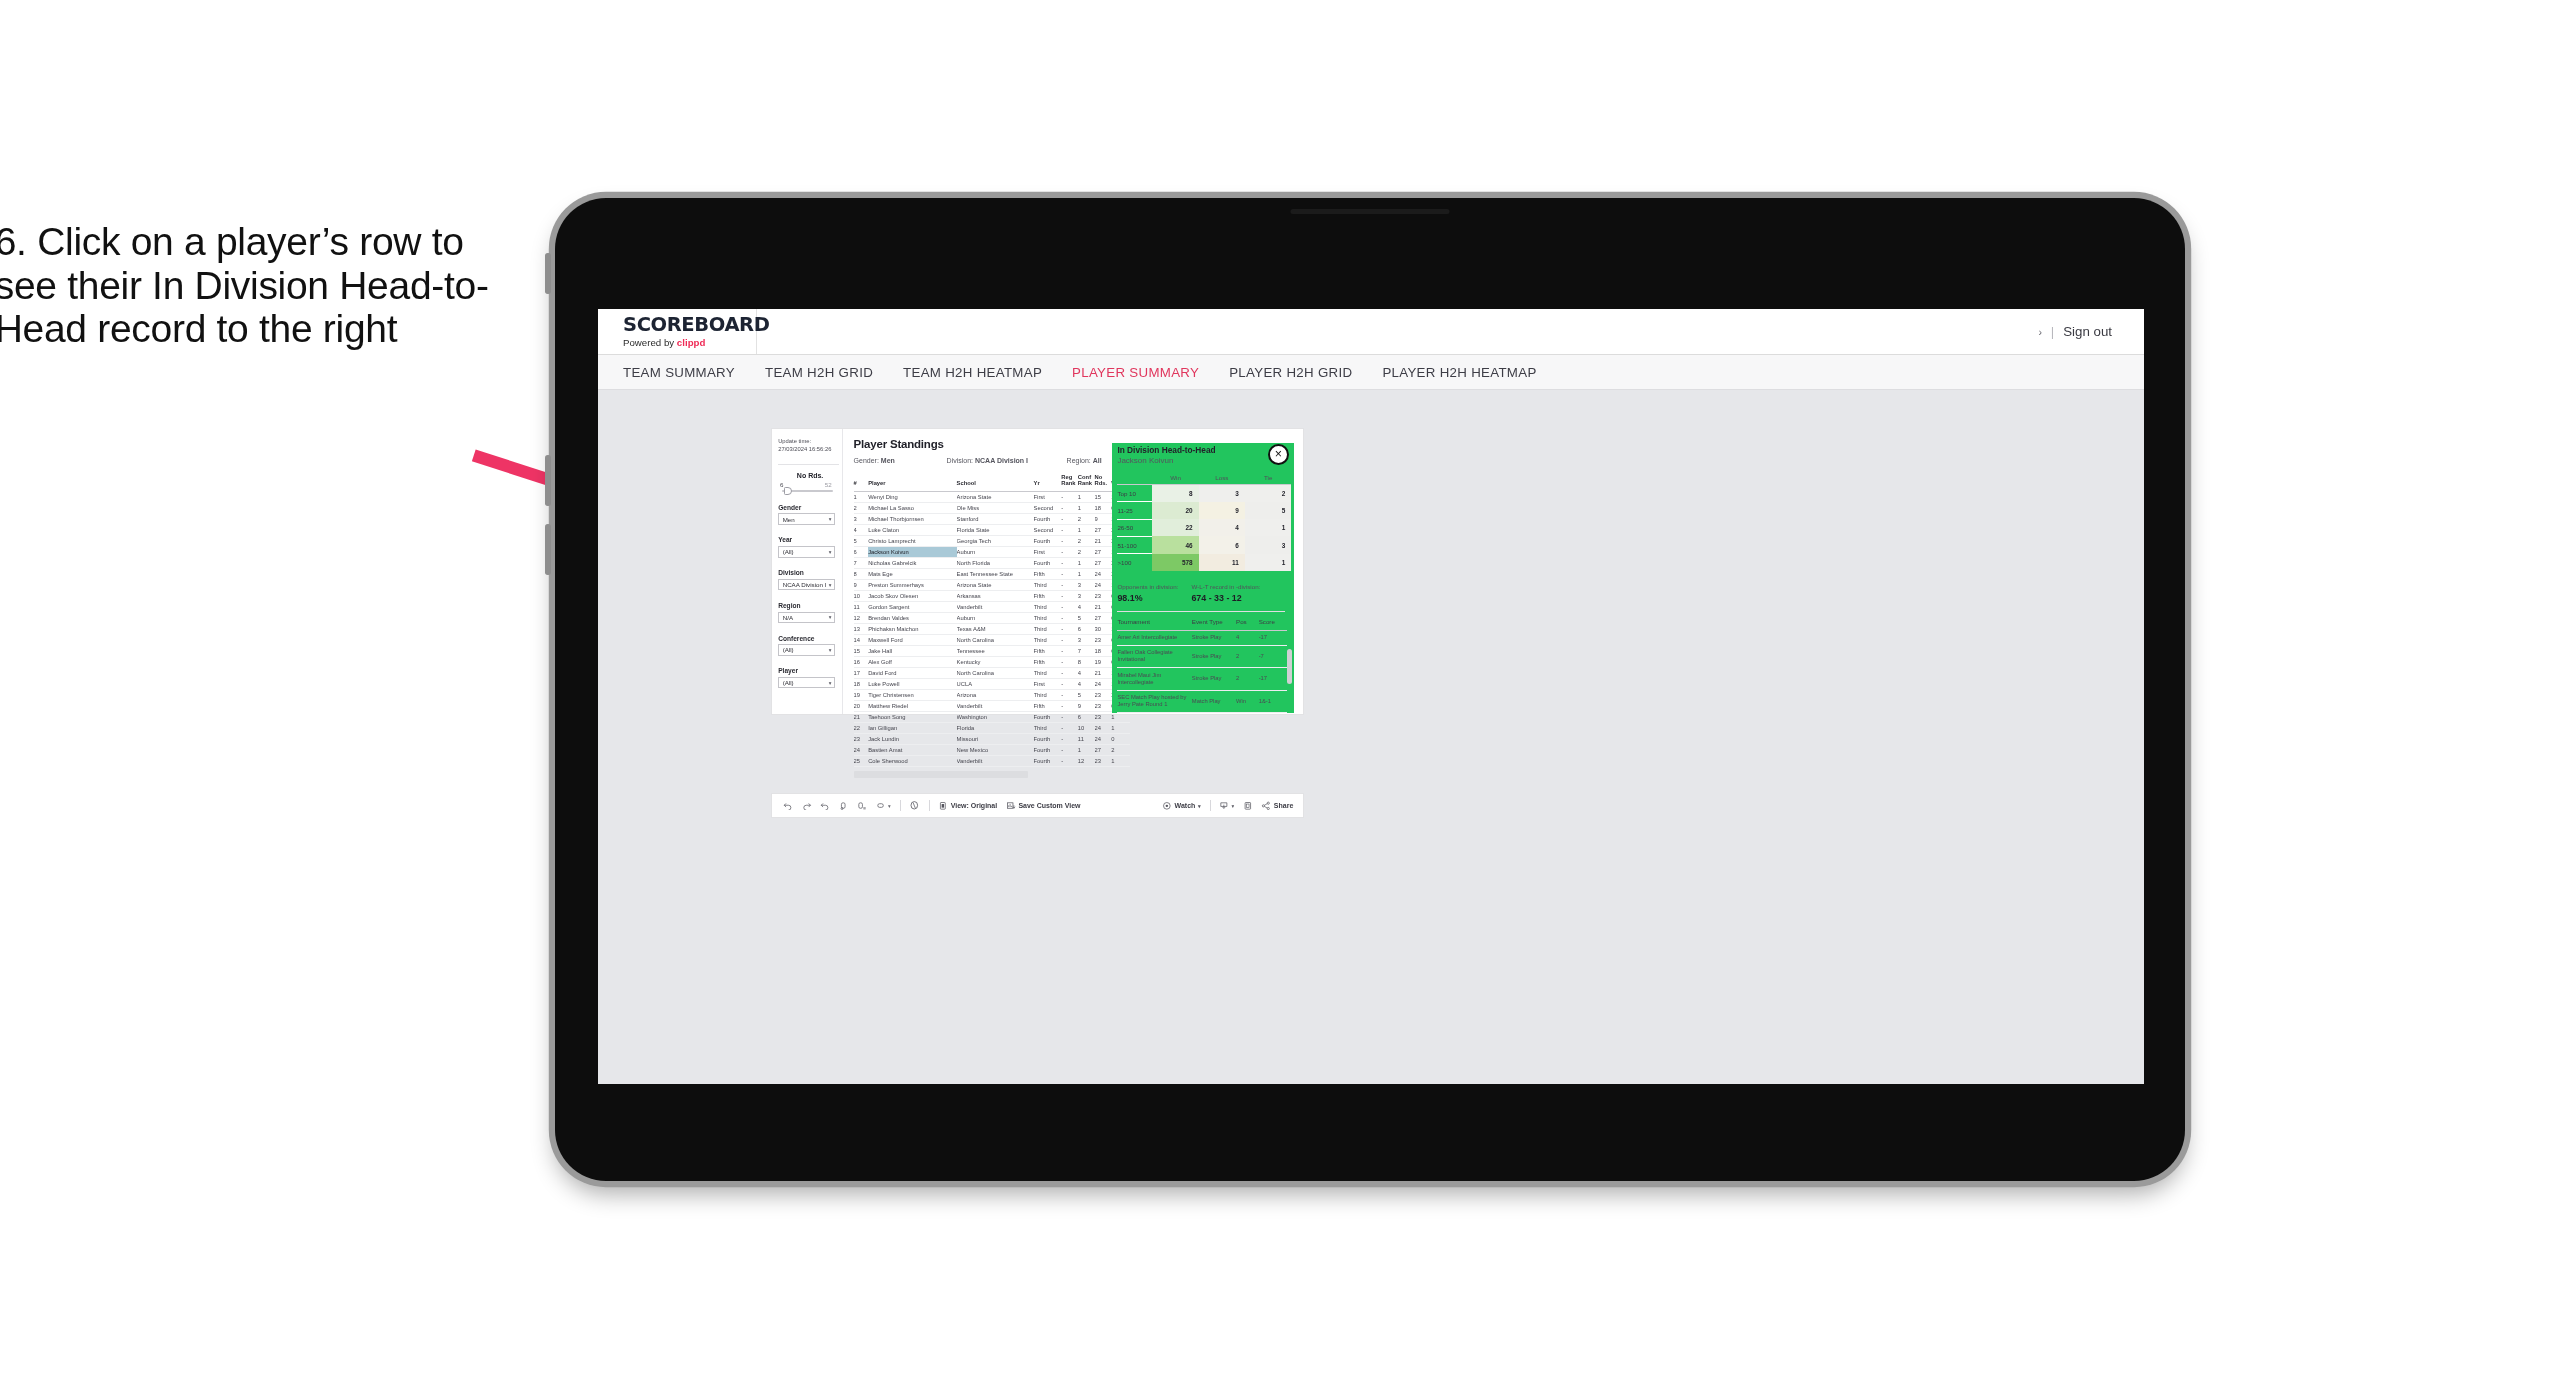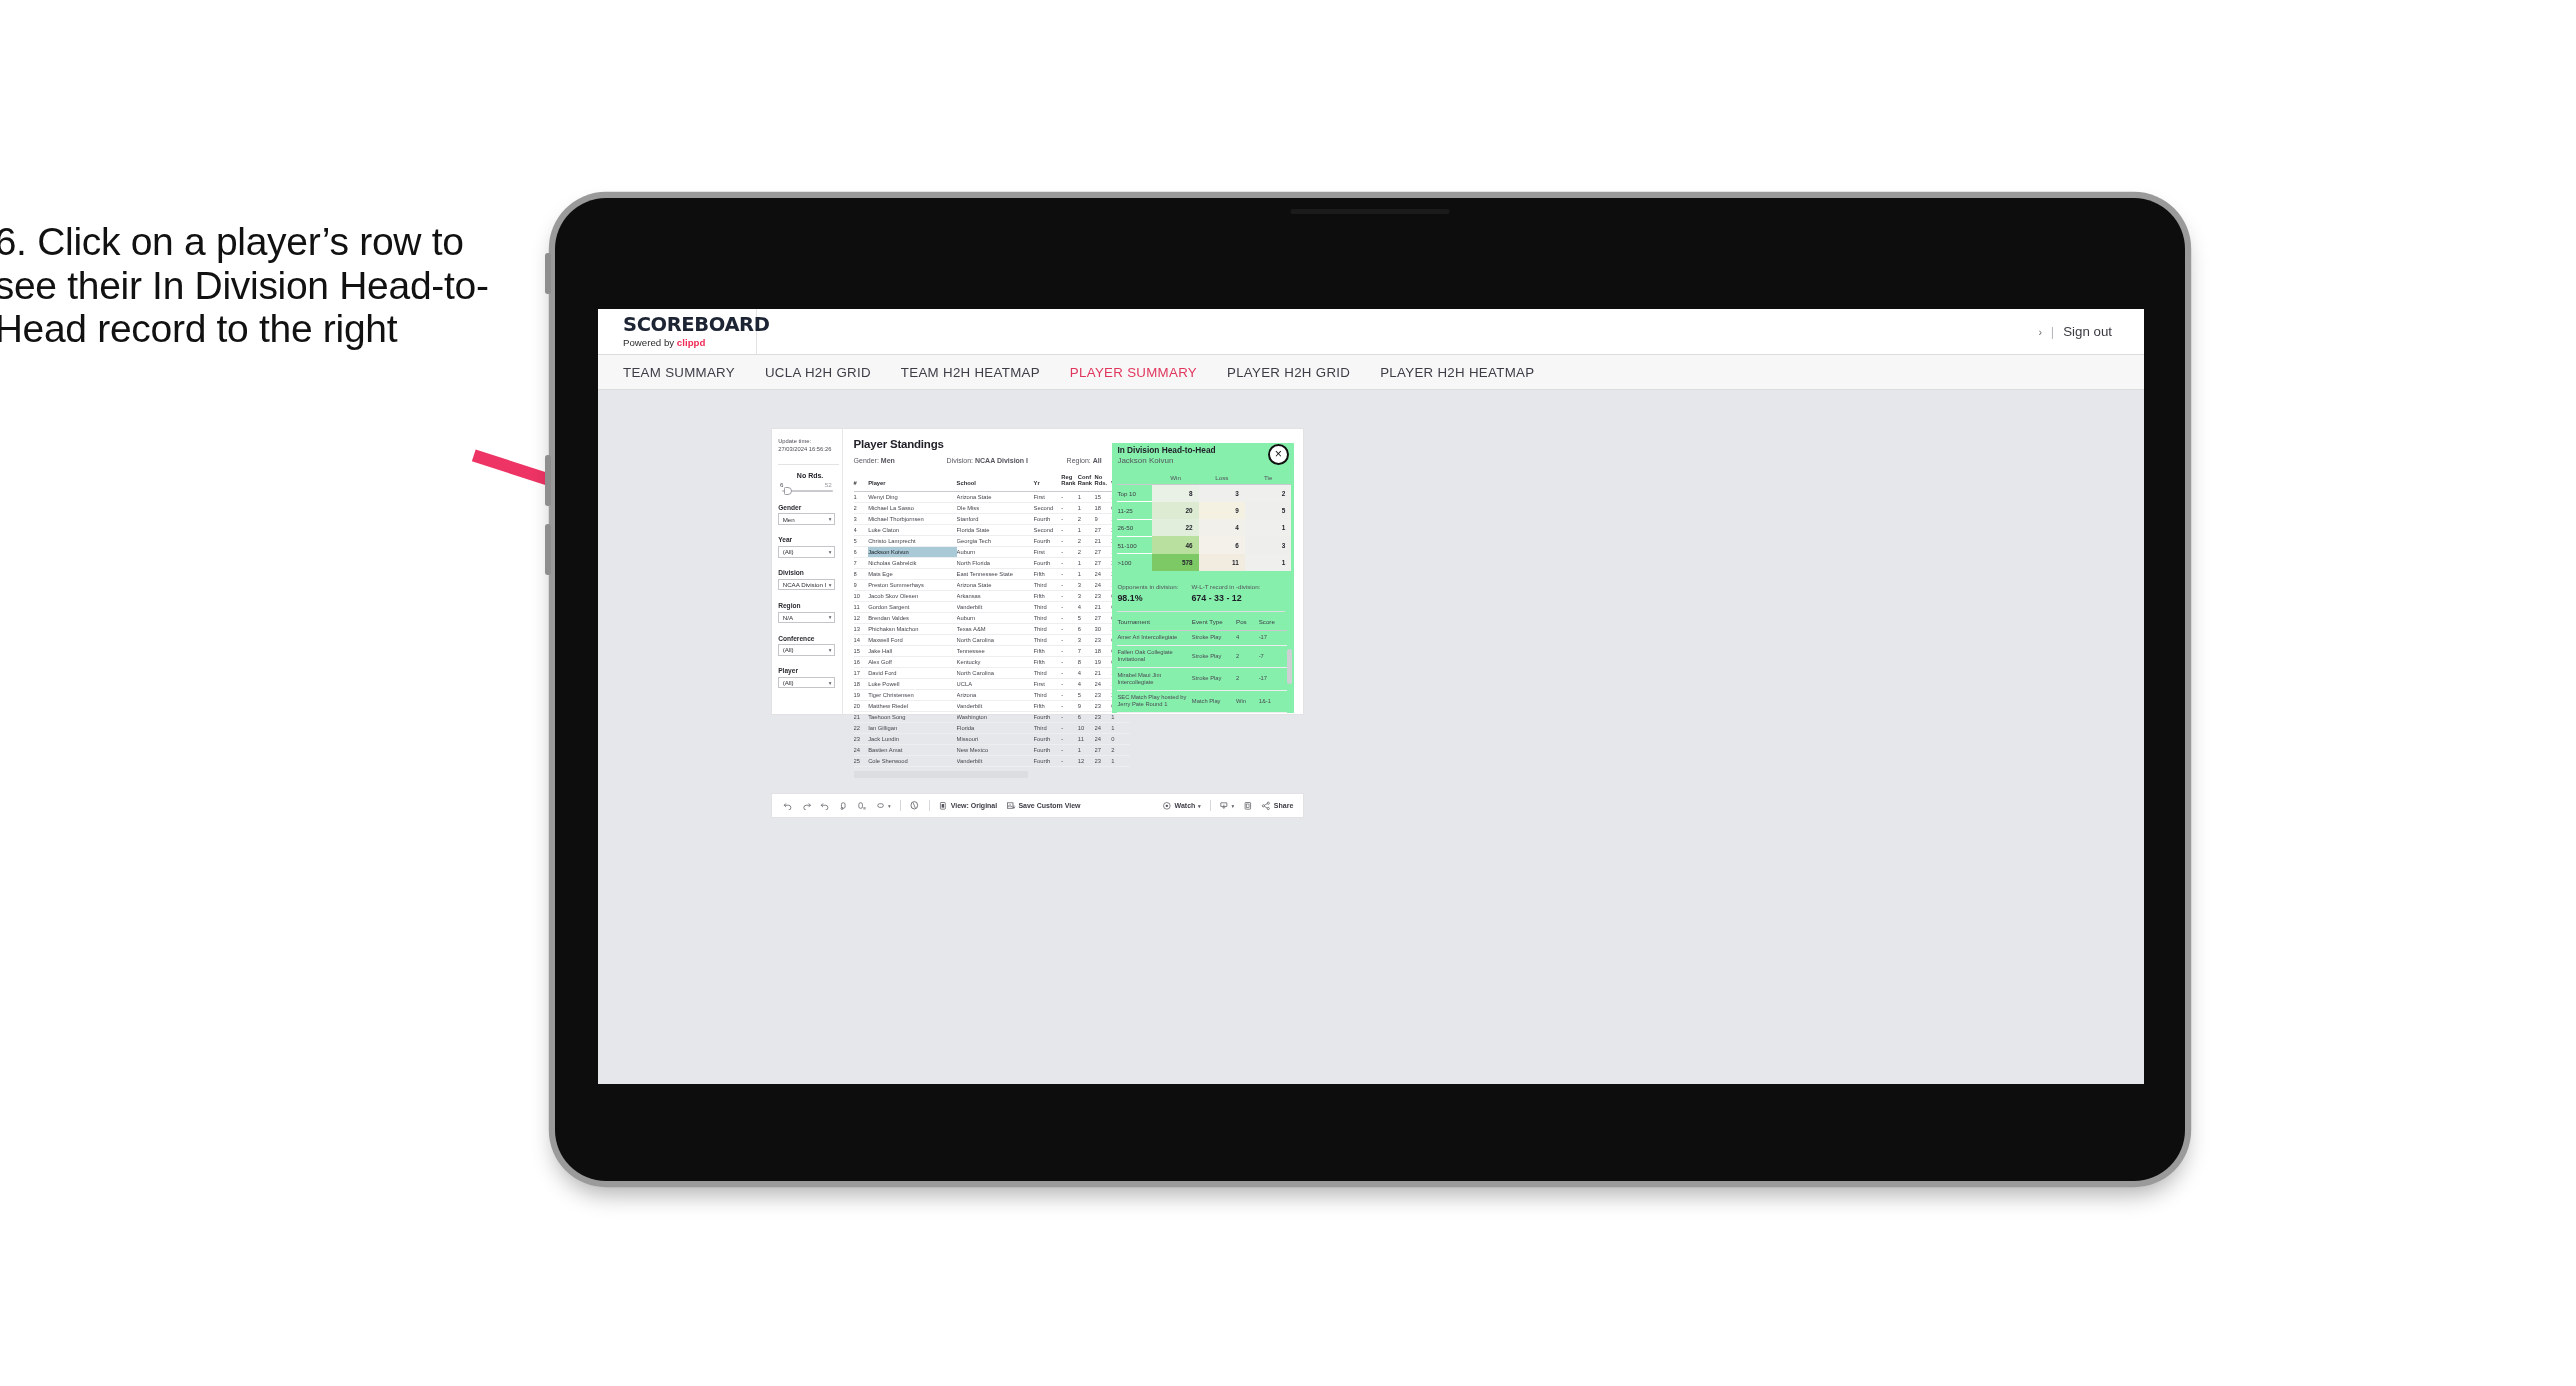--- a/index.html
+++ b/index.html
@@ -89,21 +89,21 @@
                        padding:1.8px 0 3.5px 0; vertical-align:bottom; border-bottom:0.9px solid #c9c9ce; line-height:1.15;}
   table.standings td { font-size:5.8px; color:#45454e; padding:2px 0; border-bottom:0.9px solid #edeef0;
                        white-space:nowrap; overflow:hidden; }
   .c-num{width:14px;} .c-player{width:85px;} .c-school{width:74px;} .c-yr{width:26.6px;}
   .c-reg{width:16px;} .c-conf{width:16px;} .c-rds{width:16px;} .c-wins{width:17.7px;}
   td.c-player.sel { background:#a9c9d7; color:#1b1b22; font-weight:400; }
   #hscroll { width:174px; height:7px; background:#dcdde0; border-radius:0.9px; margin-top:4.4px; margin-left:0.9px; }
   #vscroll { position:absolute; right:-5.3px; top:12.4px; width:5.3px; height:89px; background:#cfd0d3; border-radius:2.7px;}
 
   
-  #h2h { position:absolute; right:8.9px; top:14px; width:182px; background:#86efac; padding:1.8px 0 0 5.3px; }
+  #h2h { position:absolute; right:8.9px; top:14px; width:182px; background:#22c55e; padding:1.8px 0 0 5.3px; }
   #h2h-title { font-size:8.3px; font-weight:700; color:#22222a; }
   #h2h-sub { font-size:8px; color:#55555e; margin-top:0.9px; }
   #closebtn { position:absolute; right:5.3px; top:0.9px; width:21px; height:21px; border:2.1px solid #111;
               border-radius:50%; display:flex; align-items:center; justify-content:center;
               font-size:12.4px; color:#111; font-weight:400; background:#fff; cursor:pointer; }
   table.h2h { border-collapse:collapse; margin-top:9.7px; width:174px; table-layout:fixed; }
   table.h2h th { font-size:6.2px; color:#50505a; font-weight:400; padding-bottom:2.7px; }
   table.h2h th.rowhdr { width:35px; }
   table.h2h thead tr th:not(.rowhdr){ text-align:center; }
   table.h2h tbody tr { height:17.3px; }
@@ -161,21 +161,21 @@
       </div>
       <div id="signout">
         <span class="car">›</span>
         <span class="sep">|</span>
         <span>Sign out</span>
       </div>
     </div>
 
     <div id="subnav">
       <div class="subnav-item">TEAM SUMMARY</div>
-      <div class="subnav-item">UCLA H2H GRID</div>
+      <div class="subnav-item">TEAM H2H GRID</div>
       <div class="subnav-item">TEAM H2H HEATMAP</div>
       <div class="subnav-item active">PLAYER SUMMARY</div>
       <div class="subnav-item">PLAYER H2H GRID</div>
       <div class="subnav-item">PLAYER H2H HEATMAP</div>
     </div>
 
     <div id="canvas">
 
       <div id="viz">
 

